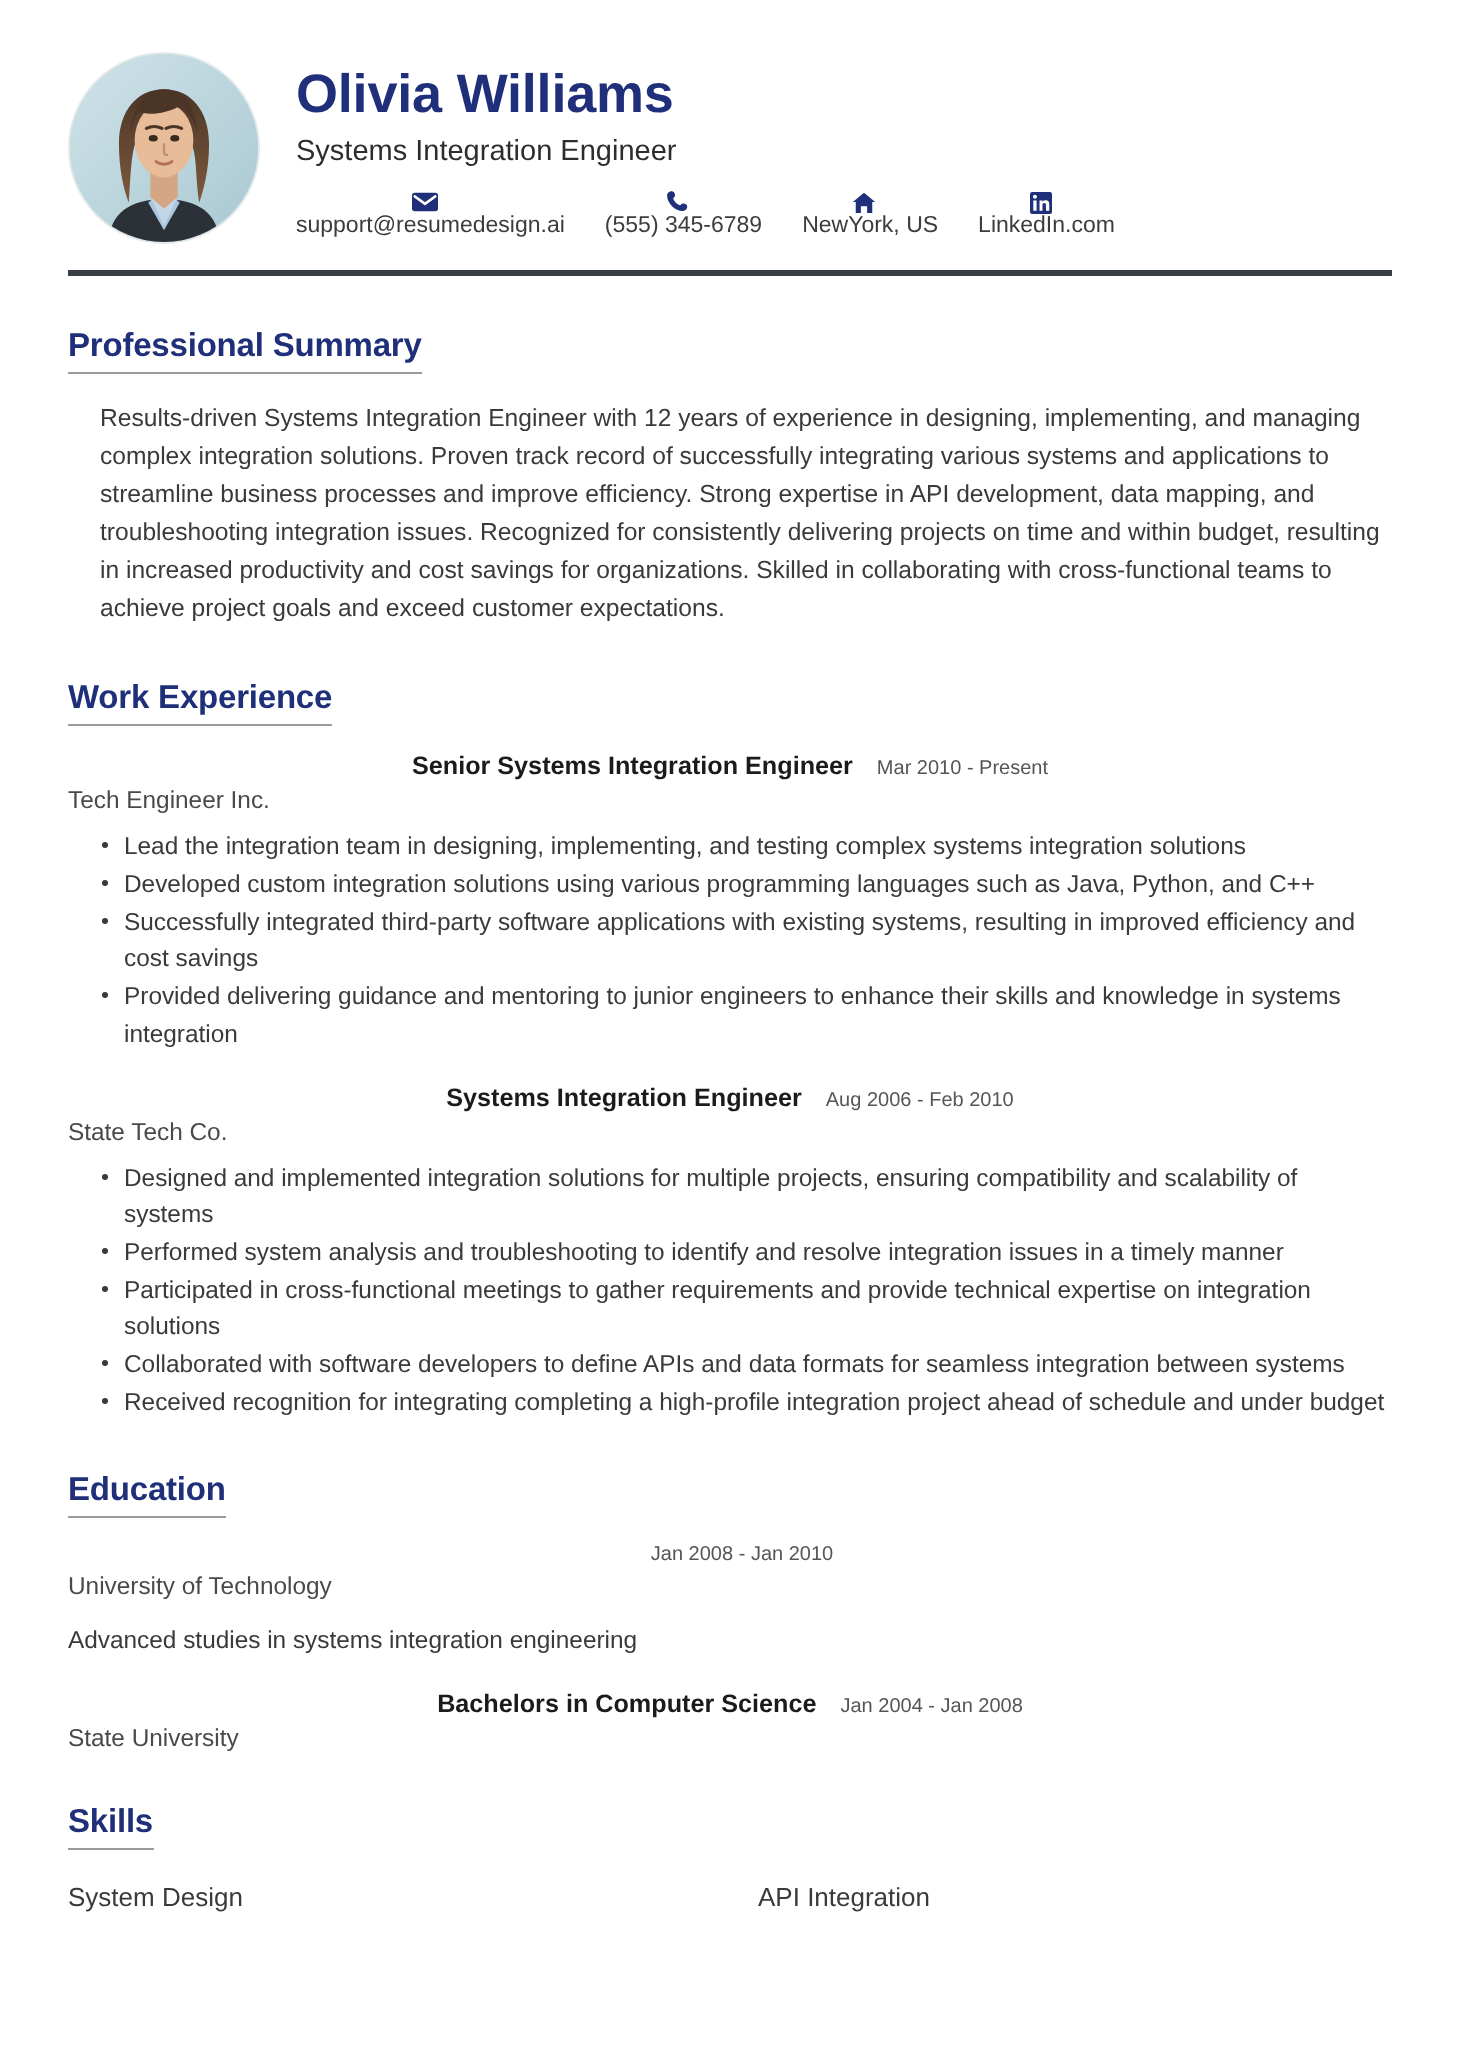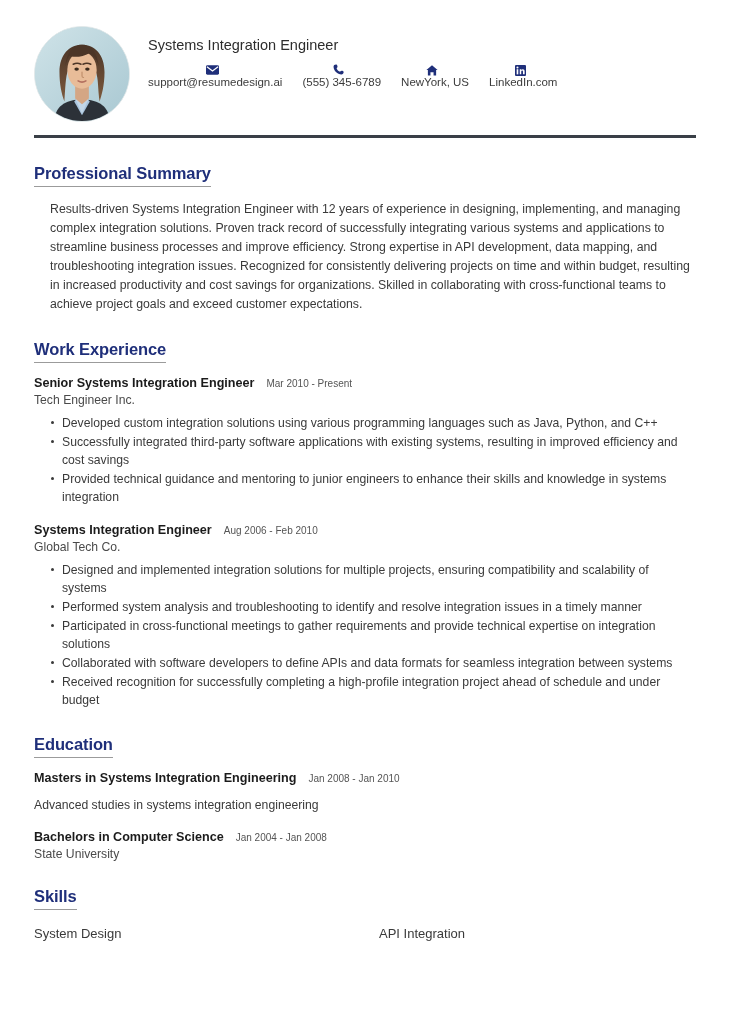--- a/index.html
+++ b/index.html
@@ -108,21 +108,21 @@
     text-align: left;
     margin-left: 16px;
   }
 
   
   .entry { margin-bottom: 6px; }
   .entry + .entry { margin-top: 16px; }
   .entry-top {
     display: flex;
     align-items: baseline;
-    justify-content: flex-start;
+    justify-content: center;
   }
   .entry-title {
     font-size: 12.6px;
     font-weight: bold;
     color: #1b1b1b;
   }
   .entry-date {
     font-size: 10px;
     color: #555555;
     white-space: nowrap;
@@ -220,20 +220,21 @@
 
         <path d="M48 46 v4 q0 1.4 1.6 1.6" stroke="#c08f6b" stroke-width="1.2" fill="none" stroke-linecap="round"></path>
 
         <path d="M44 55 q4 2.6 8 0" stroke="#b3705f" stroke-width="1.6" fill="none" stroke-linecap="round"></path>
 
         <path d="M31 40c1-14 8-22 17-22s16 8 17 22c-2-8-6-12-10-13-5 3-16 5-20 2-2 3-3 7-4 11z" fill="#4b3527"></path>
       </svg>
     </div>
 
     <div class="head-main">
+      <div class="full-name">Olivia Williams</div>
       <div class="job-title">Systems Integration Engineer</div>
 
       <div class="contacts">
 
         <div class="contact">
           <span class="ci">
             <svg width="13" height="10" viewBox="0 0 14 10">
                 <rect x="0" y="0" width="14" height="10" rx="1.5" fill="#1f2f7a"></rect>
                 <path d="M1 1.6 L7 6 L13 1.6" stroke="#fff" stroke-width="1.4" fill="none"></path>
               </svg>
@@ -288,53 +289,54 @@
     <div class="sec-head">Work Experience</div>
     <div class="sec-body">
 
       <div class="entry">
         <div class="entry-top">
           <div class="entry-title">Senior Systems Integration Engineer</div>
           <div class="entry-date">Mar 2010 - Present</div>
         </div>
         <div class="entry-sub">Tech Engineer Inc.</div>
         <ul class="bullets">
+          <li>Lead the integration team in designing, implementing, and testing complex systems integration solutions</li>
           <li>Developed custom integration solutions using various programming languages such as Java, Python, and C++</li>
           <li>Successfully integrated third-party software applications with existing systems, resulting in improved efficiency and cost savings</li>
-          <li>Provided technical guidance and mentoring to junior engineers to enhance their skills and knowledge in systems integration</li>
+          <li>Provided delivering guidance and mentoring to junior engineers to enhance their skills and knowledge in systems integration</li>
         </ul>
       </div>
 
       <div class="entry">
         <div class="entry-top">
           <div class="entry-title">Systems Integration Engineer</div>
           <div class="entry-date">Aug 2006 - Feb 2010</div>
         </div>
-        <div class="entry-sub">Global Tech Co.</div>
+        <div class="entry-sub">State Tech Co.</div>
         <ul class="bullets">
           <li>Designed and implemented integration solutions for multiple projects, ensuring compatibility and scalability of systems</li>
           <li>Performed system analysis and troubleshooting to identify and resolve integration issues in a timely manner</li>
           <li>Participated in cross-functional meetings to gather requirements and provide technical expertise on integration solutions</li>
           <li>Collaborated with software developers to define APIs and data formats for seamless integration between systems</li>
-          <li>Received recognition for successfully completing a high-profile integration project ahead of schedule and under budget</li>
+          <li>Received recognition for integrating completing a high-profile integration project ahead of schedule and under budget</li>
         </ul>
       </div>
 
     </div>
   </div>
 
   <div class="section">
     <div class="sec-head">Education</div>
     <div class="sec-body">
 
       <div class="entry">
         <div class="entry-top">
-          <div class="entry-title">Masters in Systems Integration Engineering</div>
           <div class="entry-date">Jan 2008 - Jan 2010</div>
         </div>
+        <div class="entry-sub">University of Technology</div>
         <div class="entry-desc">Advanced studies in systems integration engineering</div>
       </div>
 
       <div class="entry">
         <div class="entry-top">
           <div class="entry-title">Bachelors in Computer Science</div>
           <div class="entry-date">Jan 2004 - Jan 2008</div>
         </div>
         <div class="entry-sub">State University</div>
       </div>

